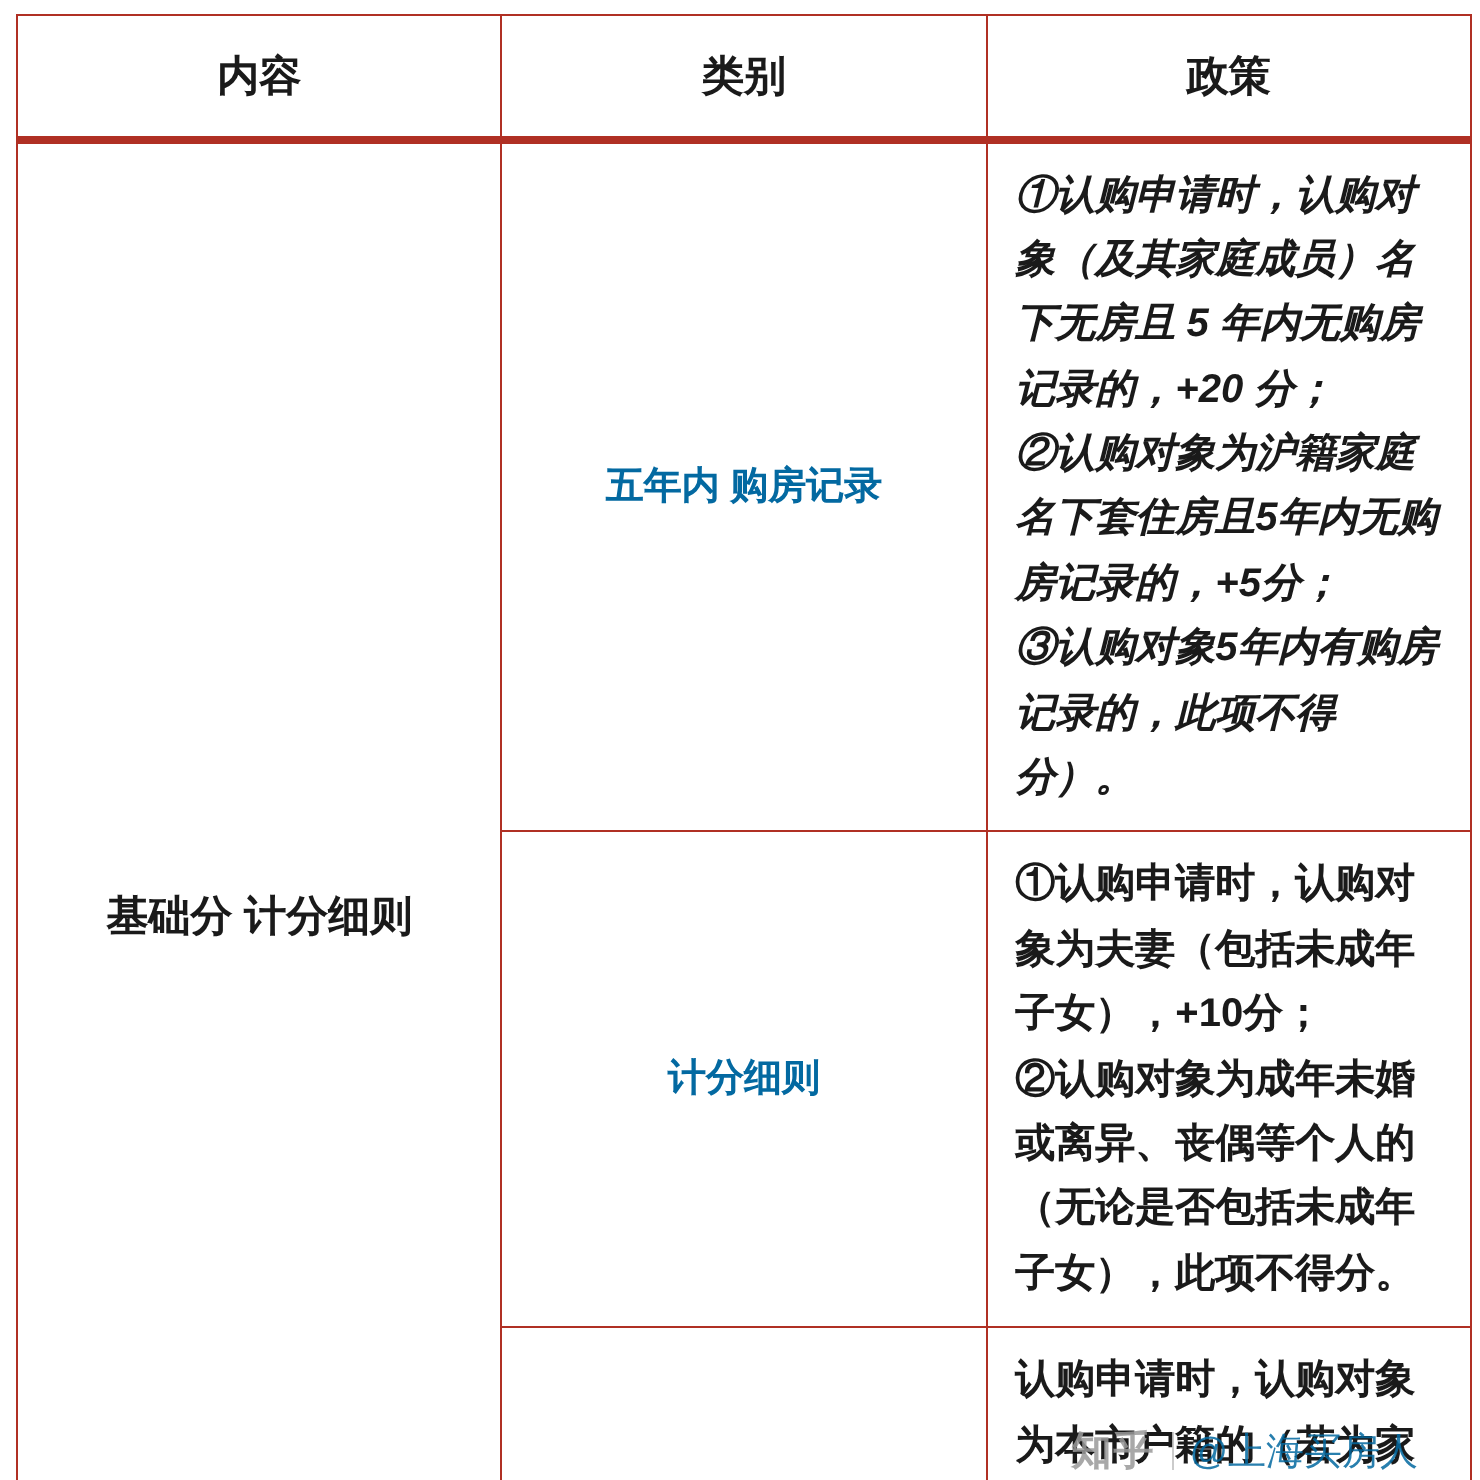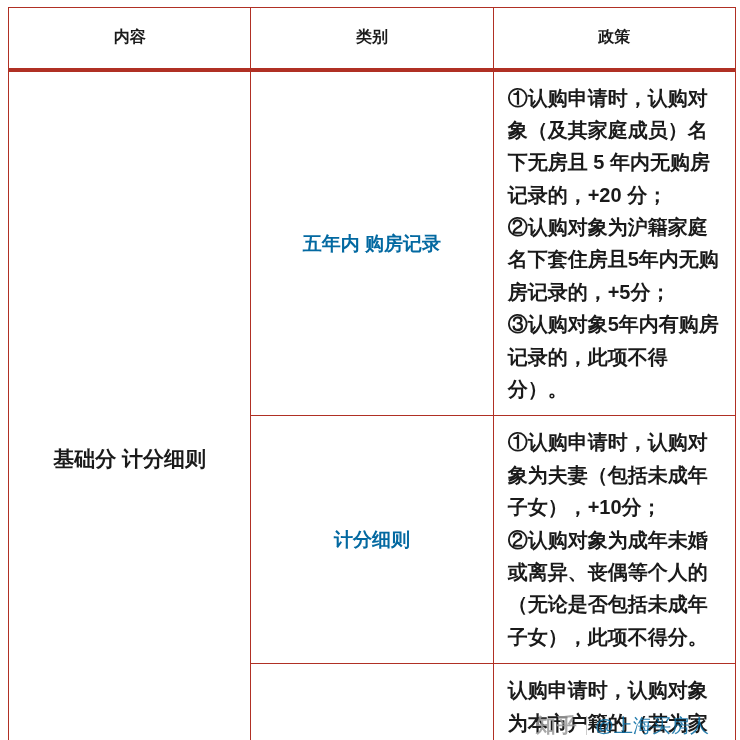--- a/index.html
+++ b/index.html
@@ -28,21 +28,21 @@
   }
   table.policy-table th,
   table.policy-table td {
     border: 1px solid #b03024;
     box-sizing: border-box;
     vertical-align: middle;
   }
   thead th {
     background: #ffffff;
     border-color: #b03024;
-    font-size: 16px;
+    font-size: 21px;
     font-weight: bold;
     color: #1a1a1a;
     text-align: center;
     height: 62px;
     padding: 0;
   }
   thead tr {
     border-bottom: 4px solid #b03024;
   }
   .head-accent {
@@ -70,21 +70,21 @@
     width: 450px;
     text-align: left;
     font-size: 20px;
     font-weight: bold;
     color: #1a1a1a;
     line-height: 1.62;
     padding: 10px 12px 10px 14px;
     white-space: pre-wrap;
     word-break: break-all;
   }
-  .row-a td.col-third { height: 292px; }
+  .row-a td.col-third { height: 292px; font-style: italic; }
   .row-b td.col-third { height: 212px; }
   .row-c td.col-third { height: 152px; }
 
   .watermark {
     position: absolute;
     right: 31px;
     bottom: 8px;
     display: flex;
     align-items: center;
     gap: 8px;

